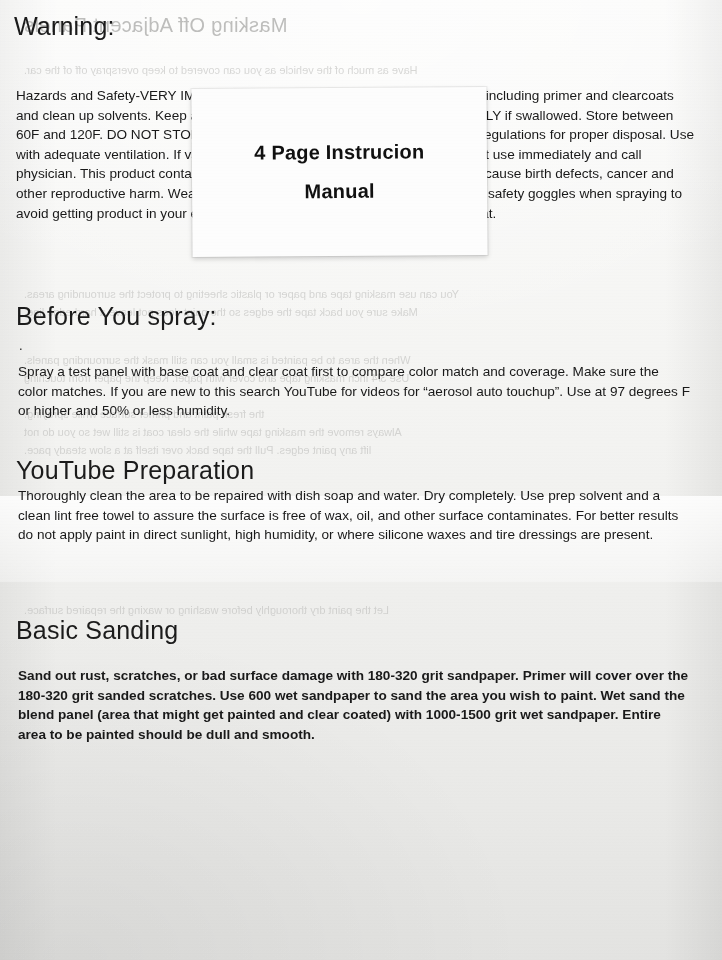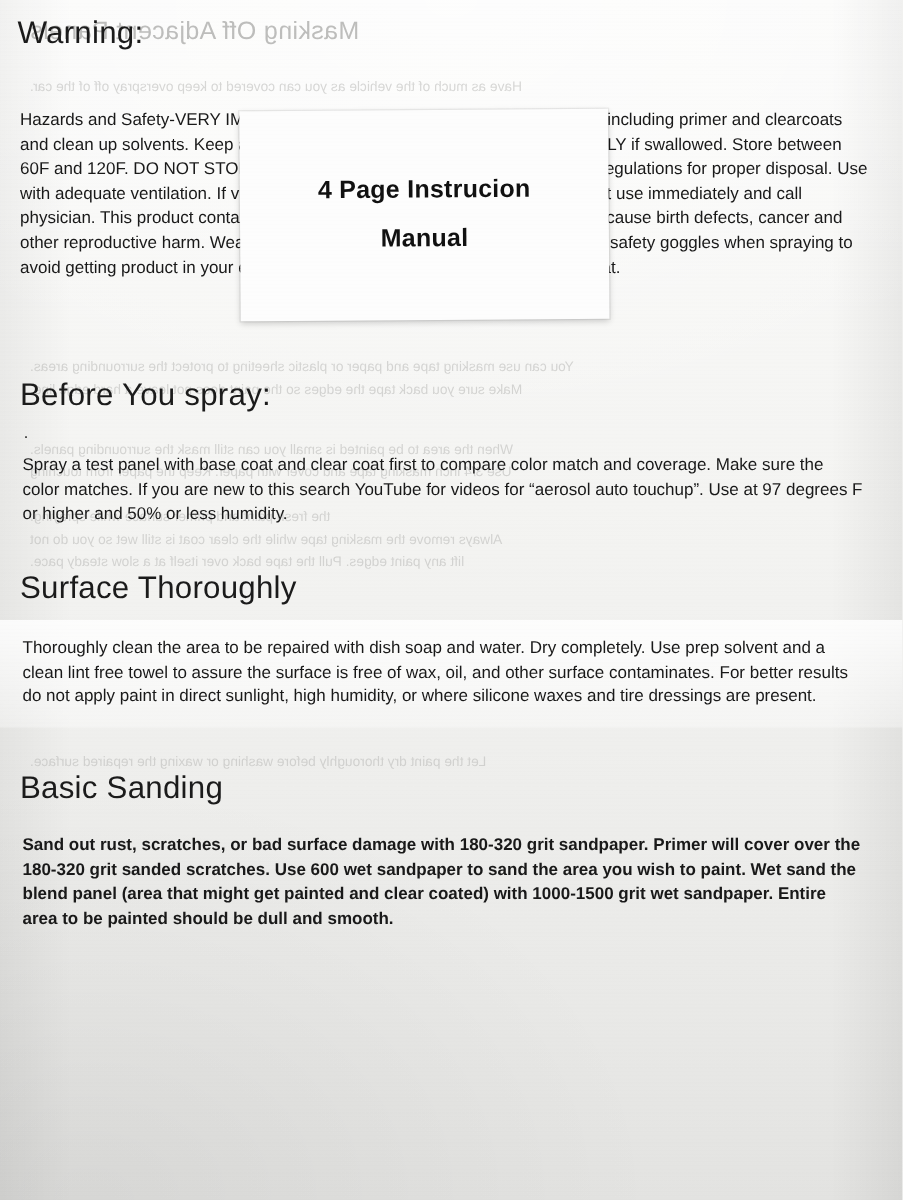--- a/index.html
+++ b/index.html
@@ -82,21 +82,21 @@
   }
 
   .warn-title  { position: absolute; left: 14px;  top: 12px;  }
   .warn-body   { position: absolute; left: 16px;  top: 86px;  width: 678px; }
 
   .before-title{ position: absolute; left: 16px;  top: 302px; }
   .before-dot   { position: absolute; left: 19px; top: 338px; font-size: 13px; color:#222; }
   .before-body { position: absolute; left: 18px;  top: 362px; width: 672px; }
 
   .surf-title  { position: absolute; left: 16px;  top: 456px; }
-  .surf-body   { position: absolute; left: 18px;  top: 508px; width: 668px; }
+  .surf-body   { position: absolute; left: 18px;  top: 486px; width: 668px; }
 
   .sand-title  { position: absolute; left: 16px;  top: 616px; }
   .sand-body   { position: absolute; left: 18px;  top: 666px; width: 672px; font-weight: bold; }
   .sand-body2  { position: absolute; left: 26px;  top: 770px; width: 662px; }
 
   
   .band {
     position: absolute;
     left: 0; right: 0;
     top: 496px; height: 86px;
@@ -161,21 +161,21 @@
 
 <div class="content">
 
   <h1 class="section warn-title">Warning:</h1>
   <p class="body warn-body">Hazards and Safety-VERY IMPORTANT. Read all warnings on touch-up paint including primer and clearcoats and clean up solvents. Keep away from children. Call a physician IMMEDIATELY if swallowed. Store between 60F and 120F. DO NOT STORE IN CAR and avoid freezing. Follow the local regulations for proper disposal. Use with adequate ventilation. If vapors or spray mist cause dizziness, stop product use immediately and call physician. This product contains chemicals known to the State of California to cause birth defects, cancer and other reproductive harm. Wear a NIOSH approved paint respirator and WEAR safety goggles when spraying to avoid getting product in your eyes. This includes the primer, paint and clearcoat.</p>
 
   <h1 class="section before-title">Before You spray:</h1>
   <div class="before-dot">.</div>
   <p class="body before-body">Spray a test panel with base coat and clear coat first to compare color match and coverage. Make sure the color matches.  If you are new to this search YouTube for videos for “aerosol auto touchup”.  Use at 97 degrees F or higher and 50% or less humidity.</p>
 
-  <h1 class="section surf-title">Surface Thoroughly</h1>
+  <h1 class="section surf-title">YouTube Preparation</h1>
   <p class="body surf-body">Thoroughly clean the area to be repaired with dish soap and water.  Dry completely. Use prep solvent and a clean lint free towel to assure the surface is free of wax, oil, and other surface contaminates. For better results do not apply paint in direct sunlight, high humidity, or where silicone waxes and tire dressings are present.</p>
 
   <h1 class="section sand-title">Basic Sanding</h1>
   <p class="body sand-body">Sand out rust, scratches, or bad surface damage with 180-320 grit sandpaper. Primer will cover over the 180-320 grit sanded scratches. Use 600 wet sandpaper to sand the area you wish to paint. Wet sand the blend panel (area that might get painted and clear coated) with 1000-1500 grit wet sandpaper. Entire area to be painted should be dull and smooth.</p>
 
 </div>
 
 <div class="label-card">
   <div class="line">4 Page Instrucion</div>
   <div class="line">Manual</div>

